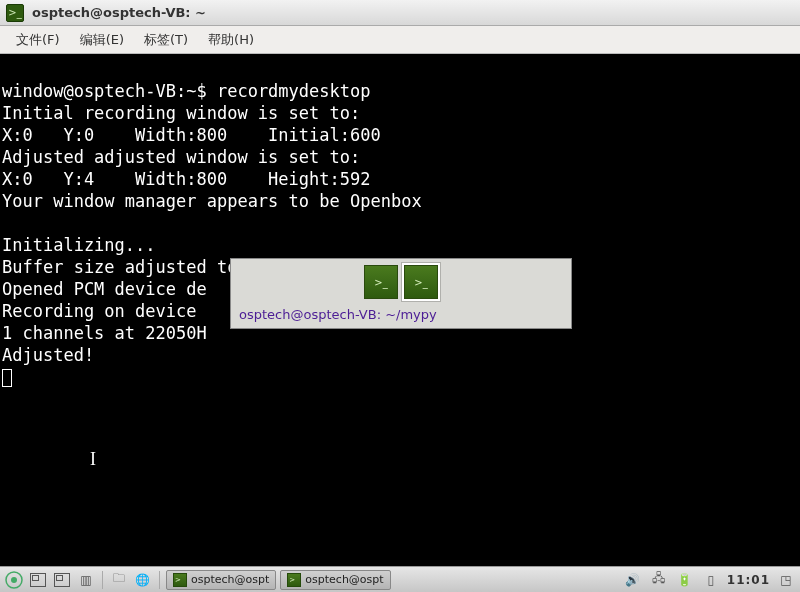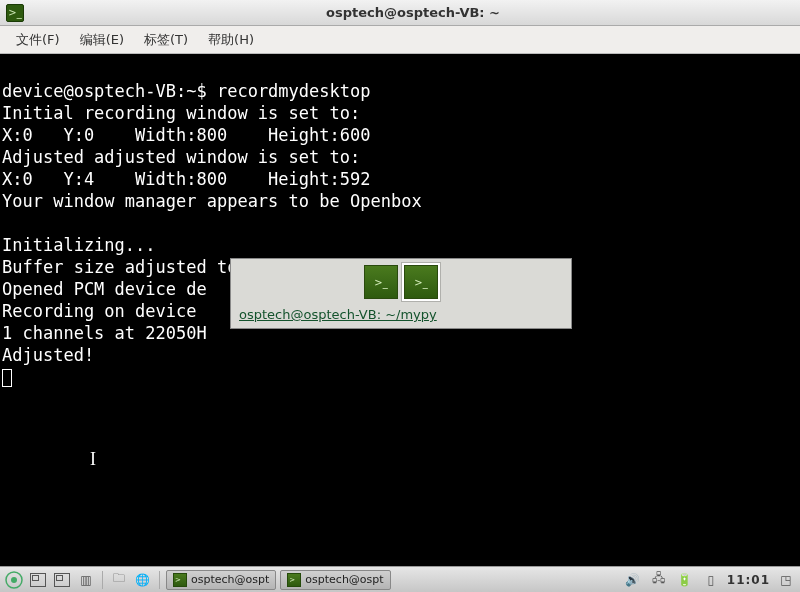--- a/index.html
+++ b/index.html
@@ -24,21 +24,21 @@
     width: 18px; height: 18px;
     margin-right: 8px;
     display: inline-flex; align-items: center; justify-content: center;
     background: #2e5a0f;
     border: 1px solid #1a3a06;
     border-radius: 2px;
     font-size: 10px; color: #cfe8b8;
   }
   .titlebar-title {
     flex: 1;
-    text-align: center;
+    text-align: left;
     font-weight: bold;
     color: #333;
   }
   .menubar {
     height: 28px;
     background: #f0eeec;
     display: flex;
     align-items: center;
     padding: 0 6px;
     border-bottom: 1px solid #bbb;
@@ -97,24 +97,23 @@
     display: flex; align-items: center; justify-content: center;
     color: #d8f0c0;
     font-size: 10px;
   }
   .task-thumb.selected {
     outline: 2px solid #fff;
     outline-offset: 0;
     box-shadow: 0 0 0 3px #b0b0ac;
   }
   .task-switch-label {
-    color: #14532d;
+    color: #4c1d95;
     font-size: 13px;
     padding-top: 2px;
-    text-decoration: underline;
   }
   .taskbar {
     position: absolute;
     left: 0; right: 0; bottom: 0;
     height: 26px;
     background: linear-gradient(to bottom,#e6e6e6,#c6c6c6);
     border-top: 1px solid #999;
     display: flex;
     align-items: center;
     padding: 0 4px;
@@ -168,23 +167,23 @@
 </div>
 
 <div class="menubar">
   <span>文件(F)</span>
   <span>编辑(E)</span>
   <span>标签(T)</span>
   <span>帮助(H)</span>
 </div>
 
 <div class="terminal">
-<span>device@osptech-VB:~$ </span><span>recordmydesktop</span>
+<span>window@osptech-VB:~$ </span><span>recordmydesktop</span>
 <span>Initial recording window is set to:</span>
-<span>X:0   Y:0    Width:800    Height:600</span>
+<span>X:0   Y:0    Width:800    Initial:600</span>
 <span>Adjusted adjusted window is set to:</span>
 <span>X:0   Y:4    Width:800    Height:592</span>
 <span>Your window manager appears to be Openbox</span>
 <span></span>
 <span>Initializing...</span>
 <span>Buffer size adjusted to 4096 from 4096 frames.</span>
 <span>Opened PCM device de</span>
 <span>Recording on device </span>
 <span>1 channels at 22050H</span>
 <span>Adjusted!</span>

